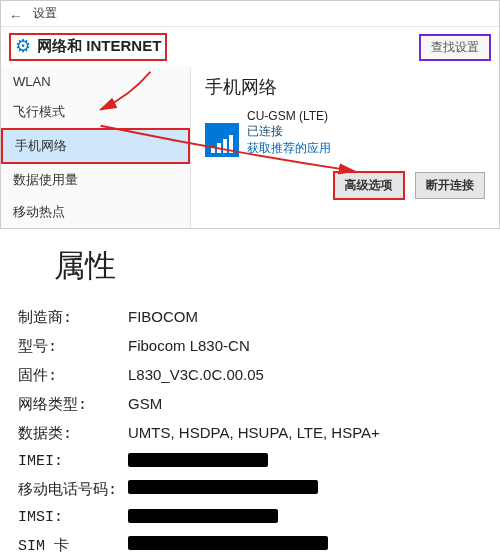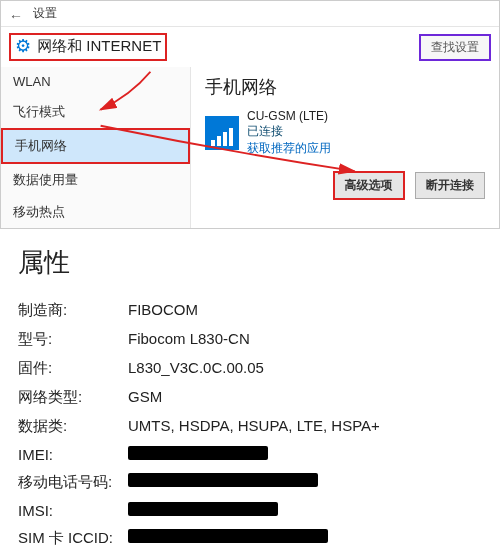--- a/index.html
+++ b/index.html
@@ -2,49 +2,49 @@
 <html><head>
 <meta charset="utf-8">
 <style>
   * { box-sizing: border-box; margin: 0; padding: 0; }
   body { font-family: "Microsoft YaHei", "Segoe UI", sans-serif; background: #fff; width: 500px; }
   .top-window { border: 1px solid #ccc; background: #fff; }
   .titlebar { display: flex; align-items: center; padding: 4px 8px; font-size: 12px; color: #333; }
   .back-arrow { font-size: 14px; margin-right: 10px; color: #555; }
   .header-row { display: flex; align-items: center; padding: 6px 8px; border-top: 1px solid #e5e5e5; }
   .gear { color: #0078d7; font-size: 18px; margin-right: 6px; }
-  .category { font-weight: 400; font-size: 15px; color: #222; }
+  .category { font-weight: 700; font-size: 15px; color: #222; }
   .cat-box { border: 2px solid #d22; padding: 0 4px 2px 4px; display: inline-flex; align-items: center; }
   .find-btn { margin-left: auto; border: 2px solid #6d28d9; padding: 3px 10px; font-size: 12px; color: #555; background: #f7f7f7; }
   .content-row { display: flex; min-height: 140px; }
   .sidebar { width: 190px; background: #fafafa; border-right: 1px solid #e5e5e5; font-size: 13px; color: #333; }
   .side-item { padding: 7px 12px; }
   .side-item.selected { background: #cfe7fb; border: 2px solid #d22; }
   .main { flex: 1; padding: 8px 14px 14px 14px; position: relative; }
   .main-title { font-size: 18px; margin-bottom: 10px; color: #222; }
-  .net-block { display: flex; align-items: center; margin-top: 4px; }
+  .net-block { display: flex; align-items: flex-end; margin-top: 4px; }
   .net-icon { width: 34px; height: 34px; background: #0078d7; margin-right: 8px; display:flex; align-items:flex-end; justify-content:center; padding:4px; }
   .bars { display:flex; align-items:flex-end; gap:2px; }
   .bars span { width:4px; background:#fff; }
   .bars span:nth-child(1){height:6px;} .bars span:nth-child(2){height:10px;}
   .bars span:nth-child(3){height:14px;} .bars span:nth-child(4){height:18px;}
   .net-text { font-size: 12px; }
   .net-name { color: #222; }
   .net-status { color: #0c4a6e; }
   .net-link { color: #0067c0; }
   .btn-row { margin-top: 14px; text-align: right; }
   .btn { display:inline-block; border:1px solid #aaa; background:#e6e6e6; padding:4px 10px; font-size:12px; color:#333; margin-left:6px;font-weight:bold; }
   .btn.primary-box { border: 2px solid #d22; }
   
   .arrow-svg { position:absolute; left:0; top:0; width:100%; height:100%; pointer-events:none; }
   
   .props { padding: 16px 18px 20px 18px; }
-  .props-title { font-size: 26px; margin-bottom: 16px; color:#222; }
+  .props-title { font-size: 31px; margin-bottom: 16px; color:#222;margin-left:36px; }
   .prop-row { display:flex; font-size:15px; color:#222; padding: 5px 0; }
-  .prop-label { width: 110px; }
+  .prop-label { width: 110px; font-family: Liberation Mono, monospace; }
   .prop-value { flex:1; }
   .redact { display:inline-block; background:#000; height:14px; border-radius:2px; }
 </style>
 </head>
 <body>
 
 <div class="top-window" style="position:relative;">
   <div class="titlebar">
     <span class="back-arrow">←</span>
     <span>设置</span>

